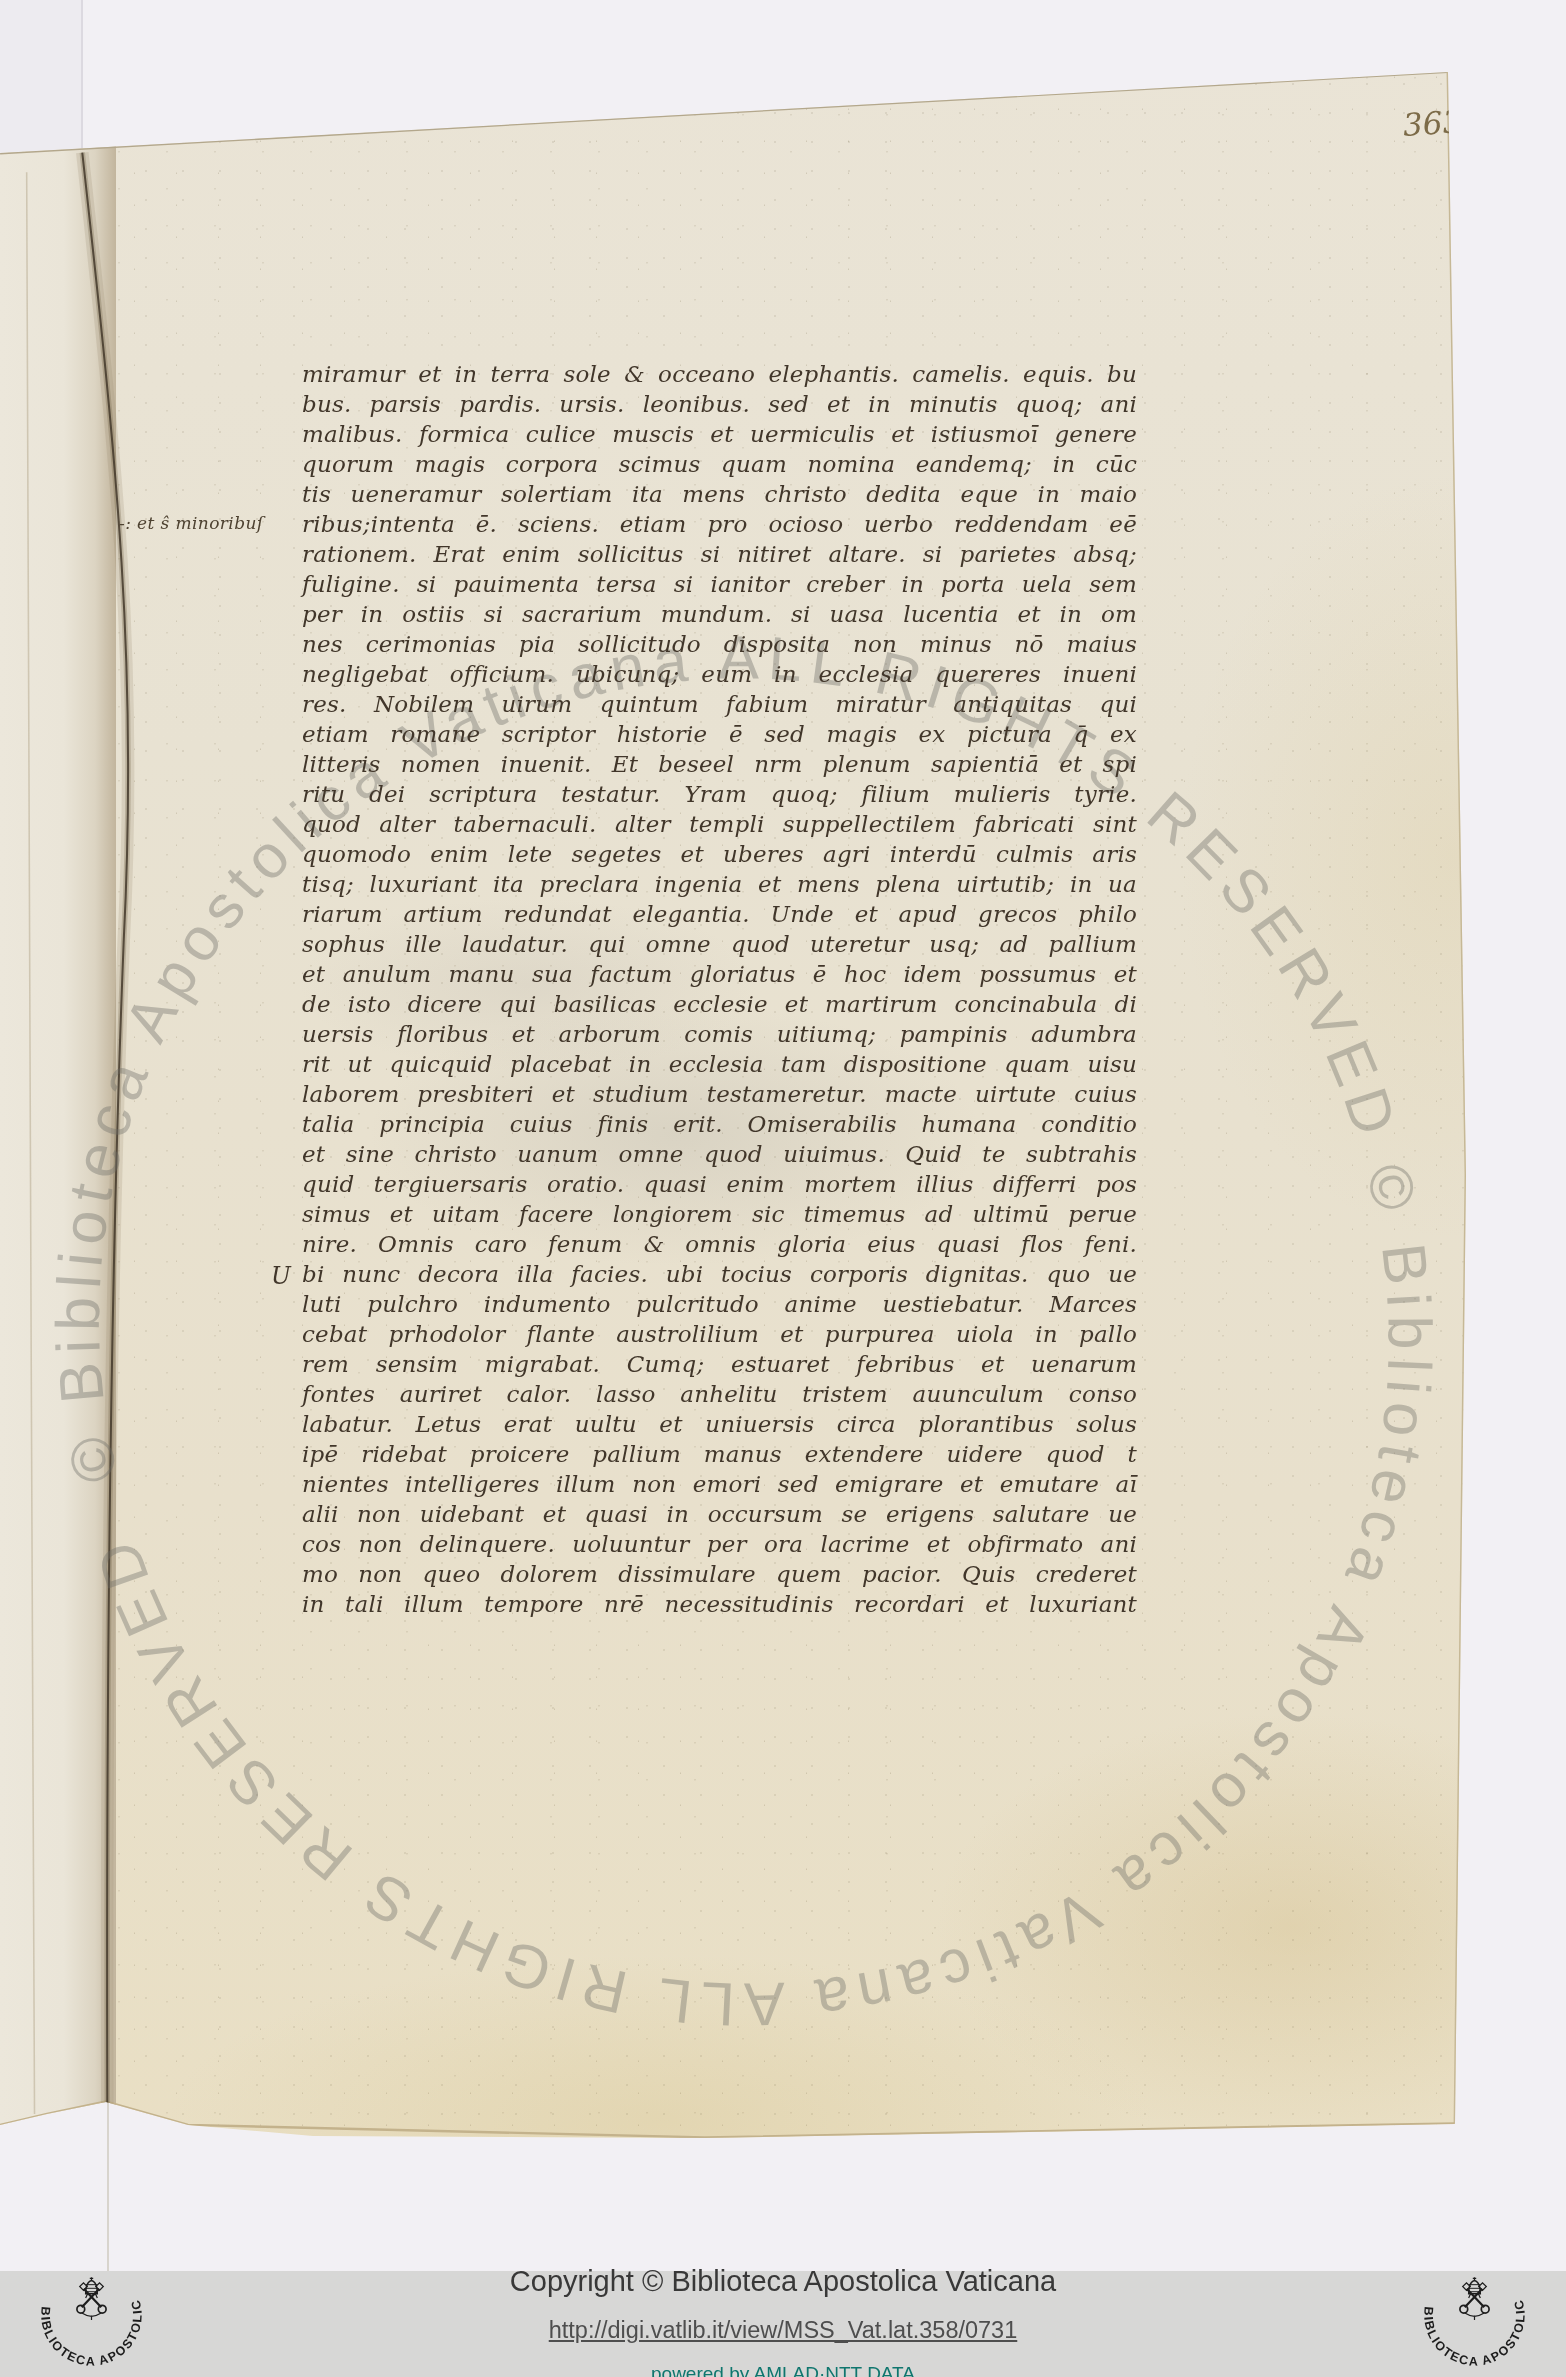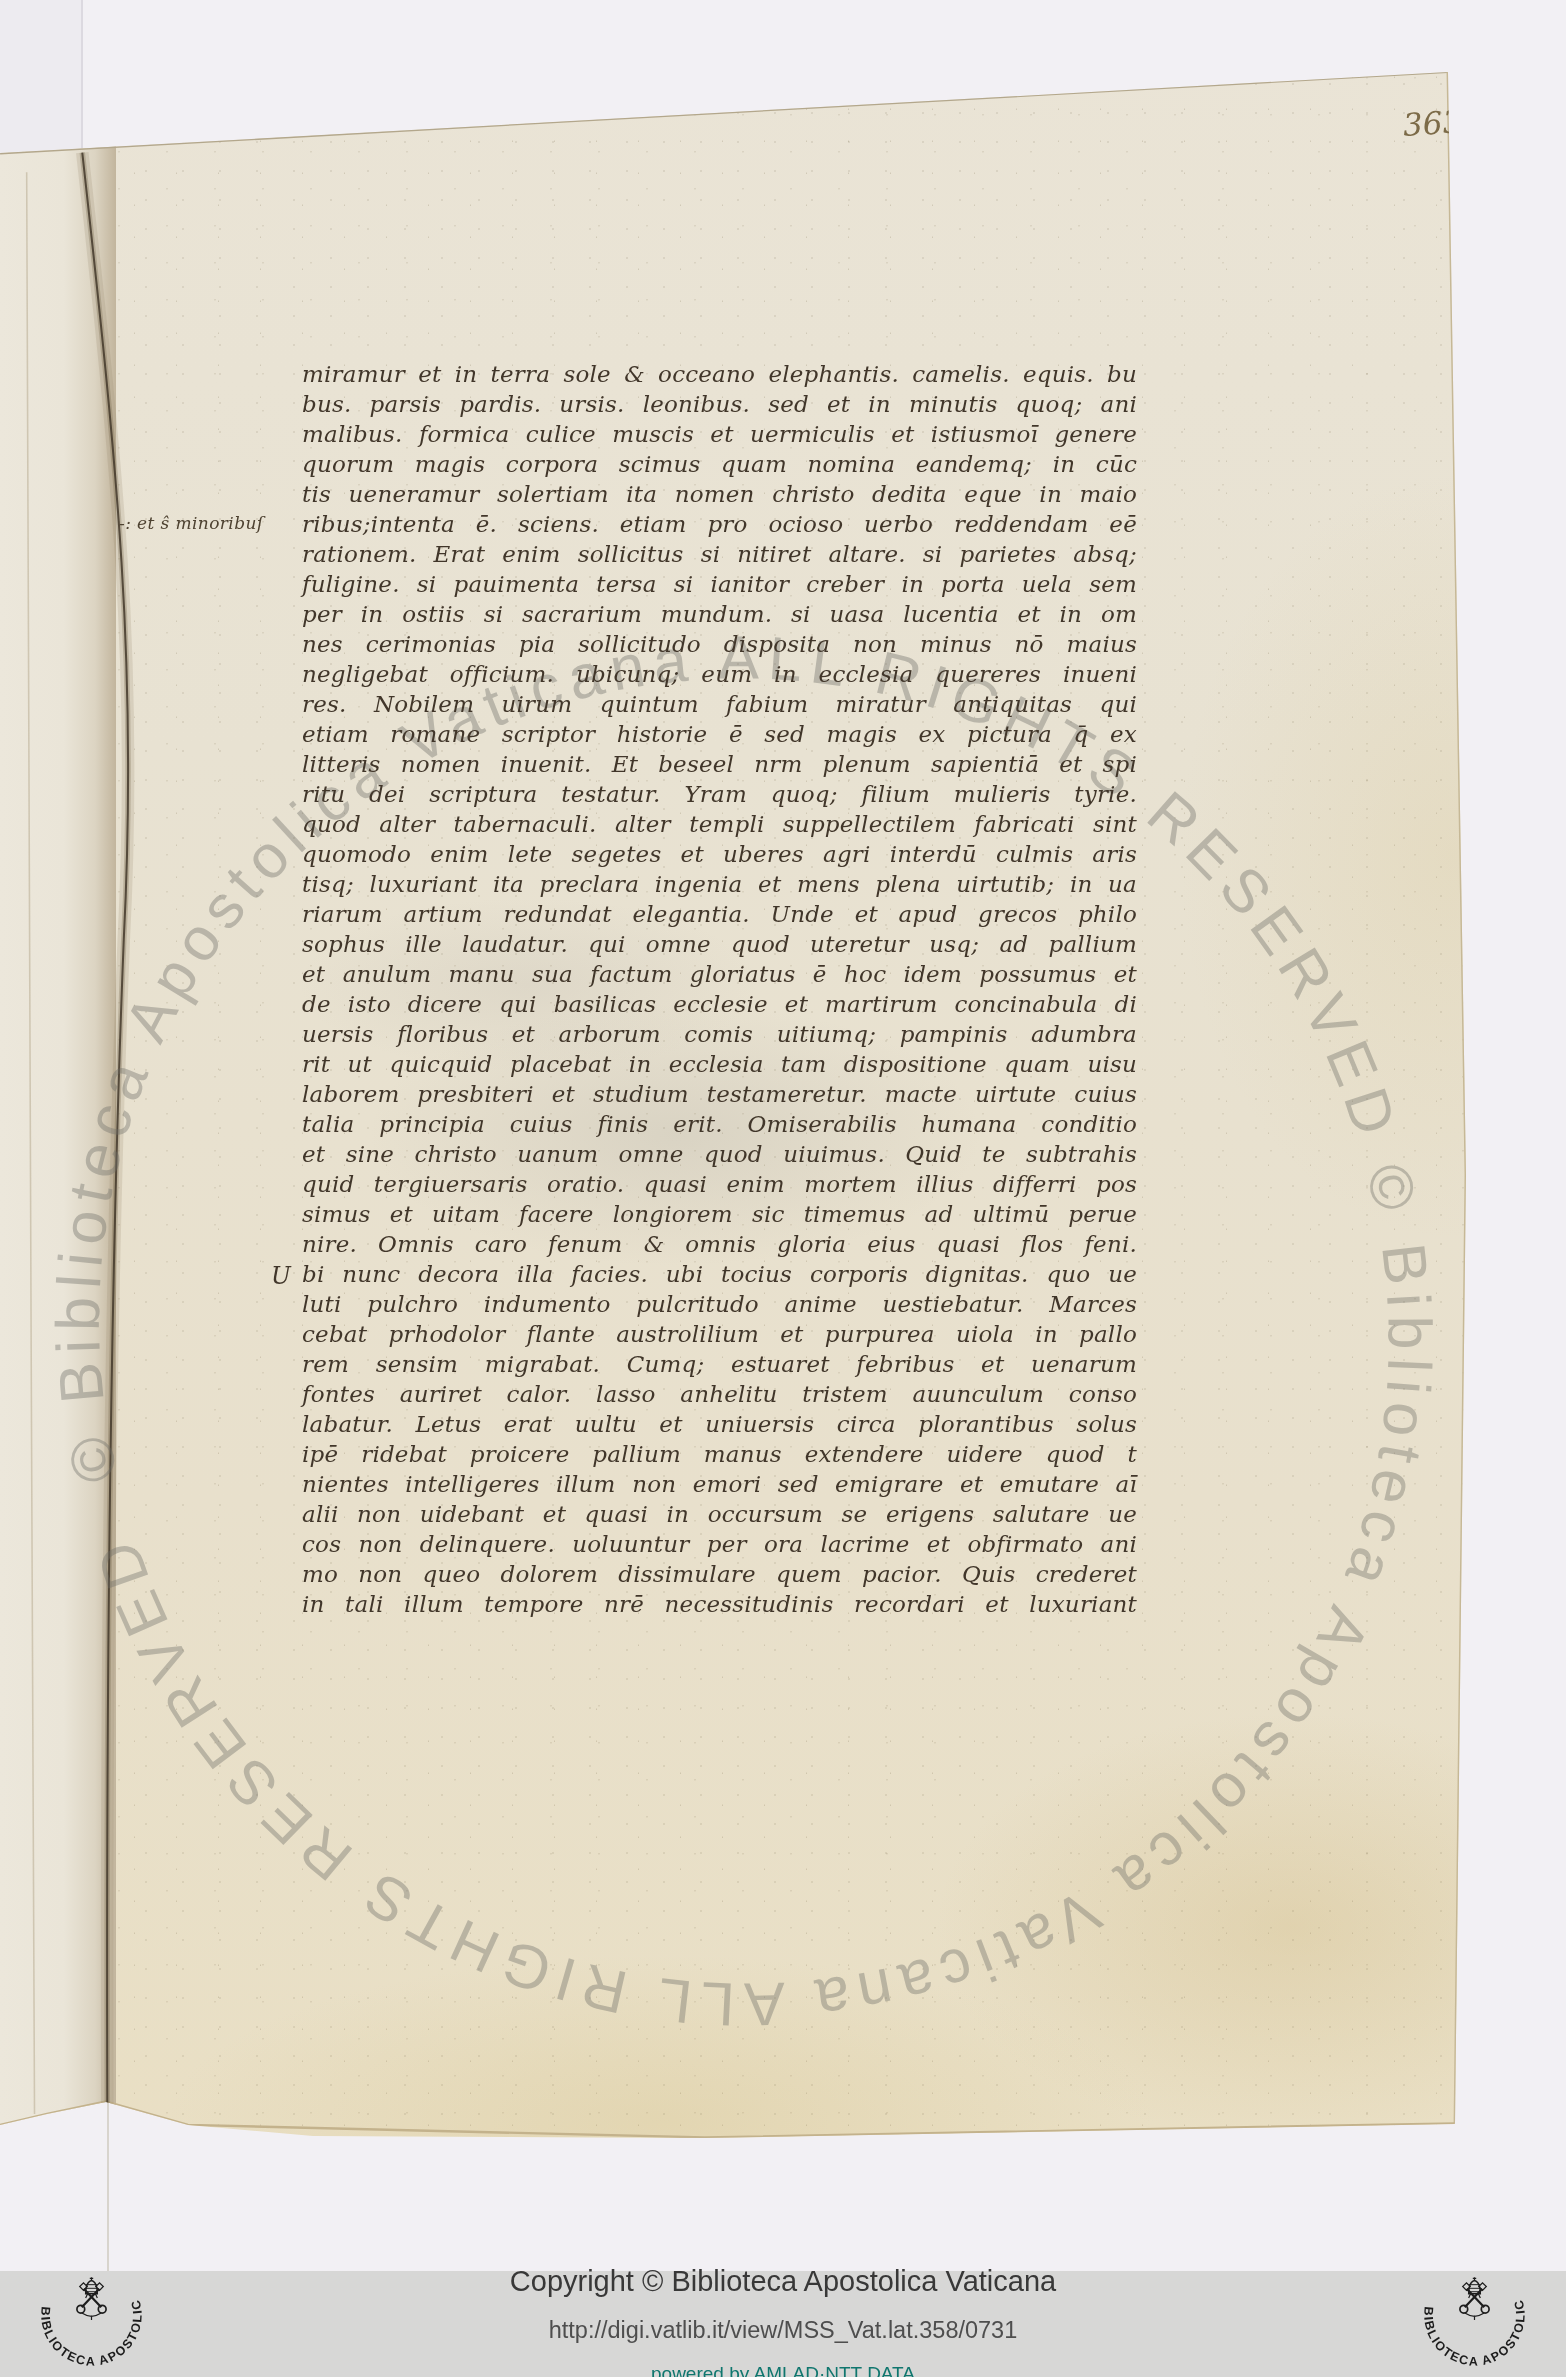--- a/index.html
+++ b/index.html
@@ -57,21 +57,21 @@
     font-size:31px;color:#7c6b48;transform:rotate(-4deg);
   }
   
   .footer{
     position:absolute;left:0;top:2271px;width:1566px;height:107px;
     background:#d7d7d6;
     display:flex;flex-direction:column;align-items:center;justify-content:center;
     gap:19px;
   }
   .footer .copyright{font-size:29px;color:#383838;}
-  .footer .url{font-size:23.5px;color:#4e4e4e;}
+  .footer .url{font-size:23.5px;color:#4e4e4e;text-decoration:underline;}
   .footer .powered{font-size:19px;color:#0f766e;}
   .logo{position:absolute;top:2273px;width:149px;height:102px;}
   .logo.left{left:17px;}
   .logo.right{left:1400px;}
 </style>
 </head>
 <body>
 
 <div class="bg-shade-topleft"></div>
 <div class="bg-seam-top"></div>
@@ -98,21 +98,21 @@
     <text font-family="Liberation Sans, sans-serif" font-size="78" letter-spacing="10" fill="#6e6e68" opacity="0.38">
       <textPath href="#wm-circle" startOffset="0.5%">© Biblioteca Apostolica Vaticana ALL RIGHTS RESERVED © Biblioteca Apostolica Vaticana ALL RIGHTS RESERVED </textPath>
     </text>
   </svg>
 
   <div class="ms-text">
       <div class="ms-line">miramur et in terra sole &amp; occeano elephantis. camelis. equis. bu</div>
       <div class="ms-line">bus. parsis pardis. ursis. leonibus. sed et in minutis quoq; ani</div>
       <div class="ms-line">malibus. formica culice muscis et uermiculis et istiusmoī genere</div>
       <div class="ms-line">quorum magis corpora scimus quam nomina eandemq; in cūc</div>
-      <div class="ms-line">tis ueneramur solertiam ita nomen christo dedita eque in maio</div>
+      <div class="ms-line">tis ueneramur solertiam ita mens christo dedita eque in maio</div>
       <div class="ms-line">ribus;intenta ē. sciens. etiam pro ocioso uerbo reddendam eē</div>
       <div class="ms-line">rationem. Erat enim sollicitus si nitiret altare. si parietes absq;</div>
       <div class="ms-line">fuligine. si pauimenta tersa si ianitor creber in porta uela sem</div>
       <div class="ms-line">per in ostiis si sacrarium mundum. si uasa lucentia et in om</div>
       <div class="ms-line">nes cerimonias pia sollicitudo disposita non minus nō maius</div>
       <div class="ms-line">negligebat officium. ubicunq; eum in ecclesia quereres inueni</div>
       <div class="ms-line">res. Nobilem uirum quintum fabium miratur antiquitas qui</div>
       <div class="ms-line">etiam romane scriptor historie ē sed magis ex pictura q̄ ex</div>
       <div class="ms-line">litteris nomen inuenit. Et beseel nrm plenum sapientiā et spi</div>
       <div class="ms-line">ritu dei scriptura testatur. Yram quoq; filium mulieris tyrie.</div>

